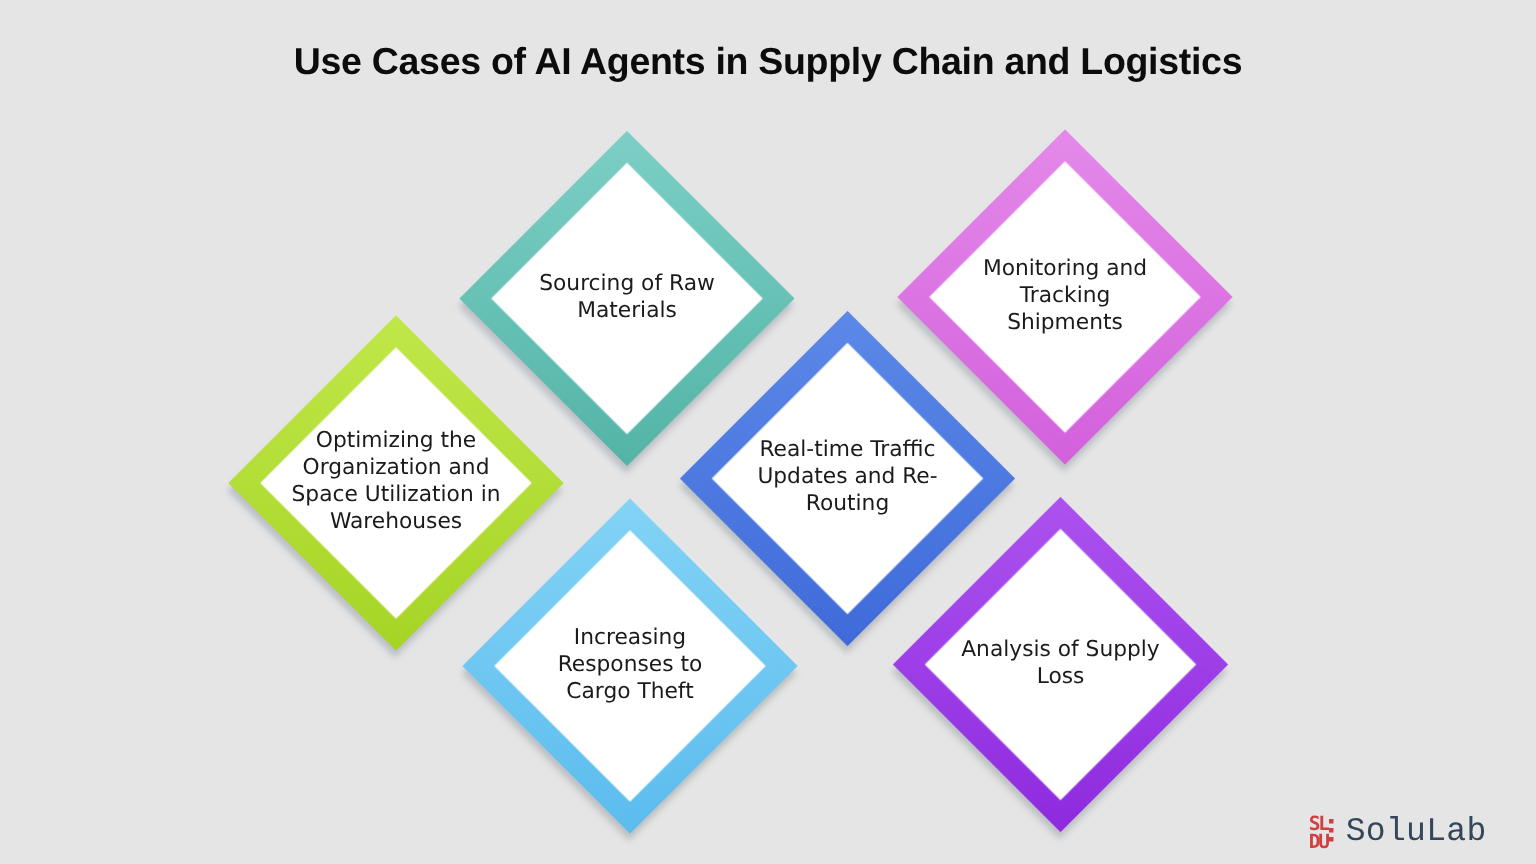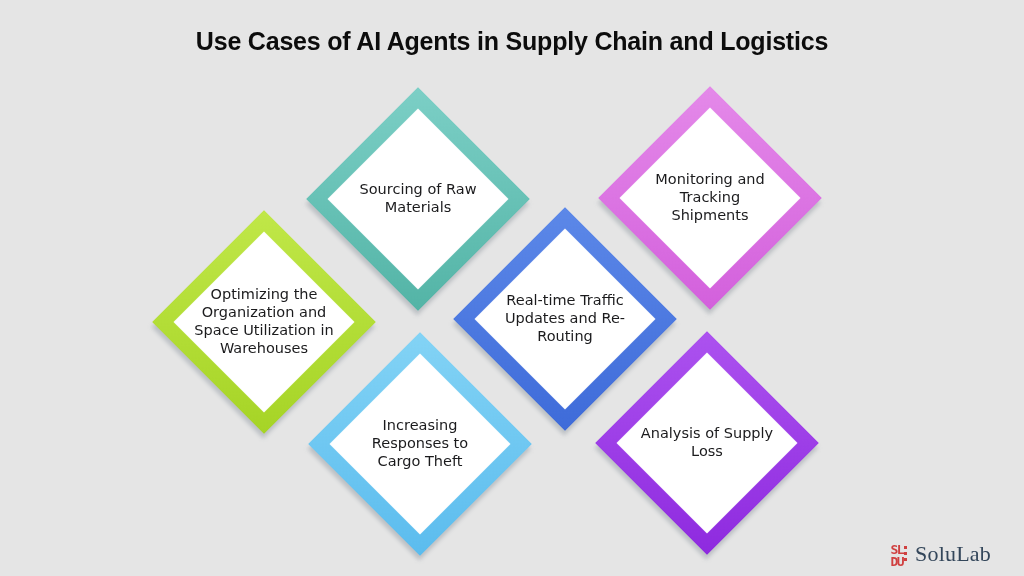--- a/index.html
+++ b/index.html
@@ -90,21 +90,21 @@
     content: "";
     position: absolute;
     right: 0;
     top: 2px;
     width: 3px;
     height: 3px;
     background: var(--mark-color, #d04040);
     box-shadow: 0 6px 0 var(--mark-color, #d04040), 0 12px 0 var(--mark-color, #d04040);
   }
   .logo-text {
-    font-family: Liberation Serif, serif;
+    font-family: Liberation Mono, monospace;
     font-size: 22px;
     font-weight: 400;
     color: var(--logo-text-color, #33465a);
     letter-spacing: 0.2px;
   }
 </style>
 </head>
 <body>
 
 <div class="canvas">

